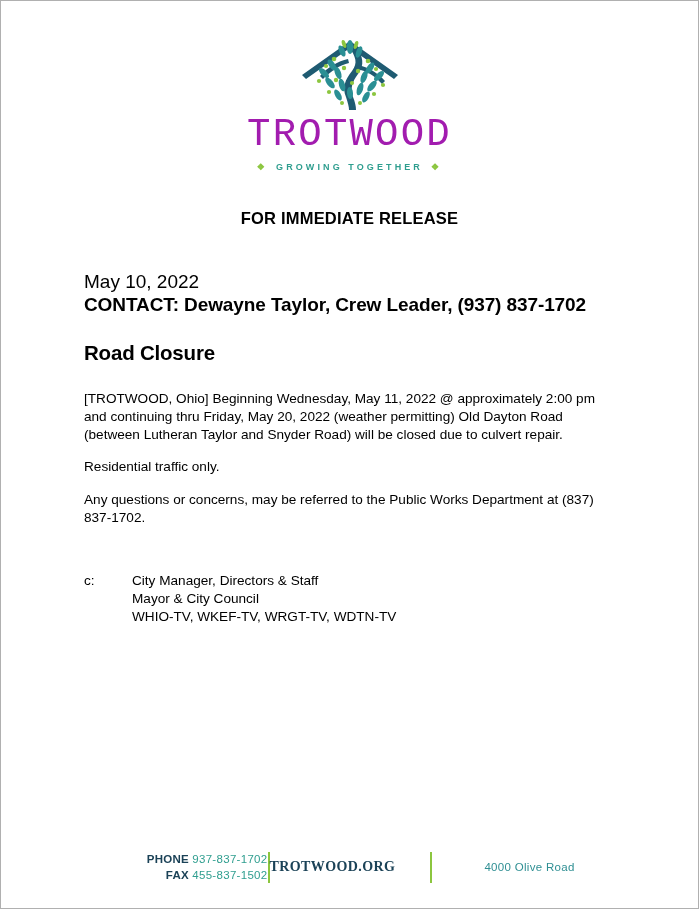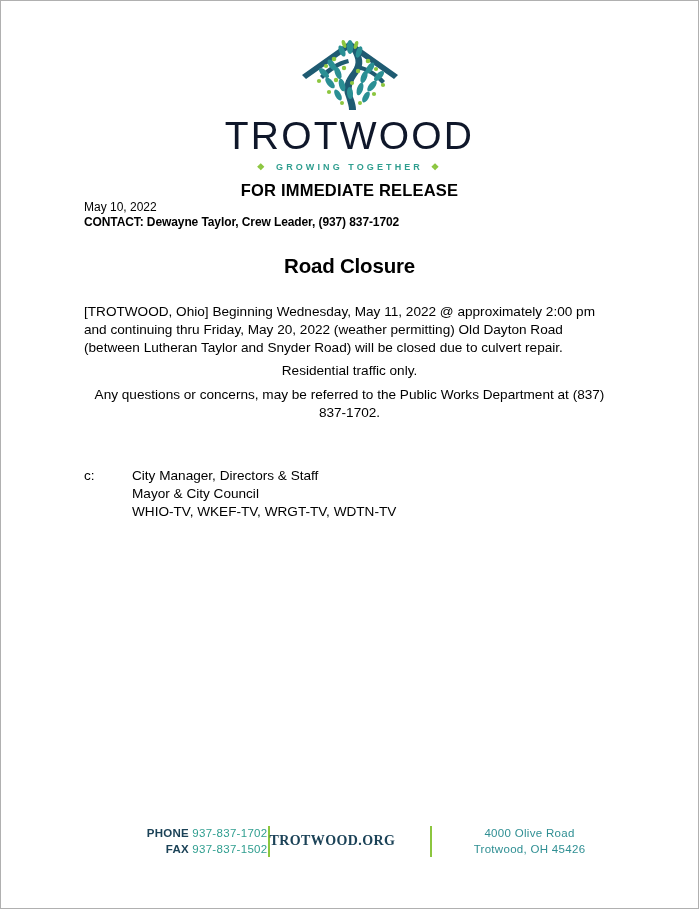--- a/index.html
+++ b/index.html
@@ -30,24 +30,24 @@
     padding-top: 34px;
     text-align: center;
   }
   .logo-mark {
     width: 128px;
     height: 78px;
     margin: 0 auto;
     display: block;
   }
   .wordmark {
-    font-family: Liberation Sans, sans-serif;
+    font-family: Liberation Mono, monospace;
     font-size: 39px;
     letter-spacing: 2.2px;
-    color: #0f172a;
+    color: #a21caf;
     line-height: 1;
     margin-top: 3px;
     white-space: nowrap;
   }
   .tagline {
     margin-top: 7px;
     font-size: 9px;
     letter-spacing: 3.1px;
     font-weight: bold;
     color: #2f9e8f;
@@ -61,70 +61,71 @@
     color: #8cc63f;
     font-size: 9px;
     line-height: 1;
   }
 
   
   .content {
     position: absolute;
     left: 83px;
     right: 83px;
-    top: 180px;
+    top: 208px;
   }
   .release-head {
     text-align: center;
     font-size: 16.5px;
     font-weight: bold;
     letter-spacing: 0.2px;
     margin: 0;
   }
   .meta {
-    font-size: 12px;
+    margin-top: 42px;
+    font-size: 19px;
     line-height: 1.22;
   }
   .meta .date { display: block; }
   .meta .contact {
     display: block;
     font-weight: bold;
     letter-spacing: -0.1px;
   }
   .doc-title {
-    text-align: center;
+    text-align: left;
     font-size: 20.5px;
     font-weight: bold;
     margin: 25px 0 0 0;
     letter-spacing: -0.2px;
   }
   p.para {
     font-size: 13.6px;
     line-height: 1.30;
     margin: 25px 0 0 0;
   }
-  p.para.tight { margin-top: 6px; text-align: center; }
+  p.para.tight { margin-top: 15px; }
   .bold { font-weight: normal; }
 
   
   .cc {
     margin-top: 46px;
     font-size: 13.6px;
     line-height: 1.30;
     display: flex;
   }
   .cc-label { width: 48px; flex: none; }
   .cc-list div { white-space: nowrap; }
 
   
   .footer {
     position: absolute;
     left: 0;
     right: 0;
-    bottom: 50px;
+    bottom: 24px;
     display: flex;
     align-items: center;
     justify-content: center;
   }
   .footer-col {
     display: flex;
     align-items: center;
   }
   .f-contact {
     width: 196px;
@@ -275,34 +276,33 @@
   <div class="footer">
 
     <div class="footer-col f-contact">
       <div class="f-contact-inner">
         <div>
           <span class="f-label">PHONE</span>
           <span class="f-num">937-837-1702</span>
         </div>
         <div>
           <span class="f-label">FAX</span>
-          <span class="f-num">937-837-1502</span>
+          <span class="f-num">455-837-1502</span>
         </div>
       </div>
     </div>
 
     <div class="divider"></div>
 
     <div class="footer-col f-site">
       <span class="site-text">TROTWOOD.ORG</span>
     </div>
 
     <div class="divider"></div>
 
     <div class="footer-col f-addr">
       <div class="addr-text">
         <div>4000 Olive Road</div>
-        <div>Trotwood, OH 45426</div>
       </div>
     </div>
   </div>
 
 </div>
 
 </body></html>

